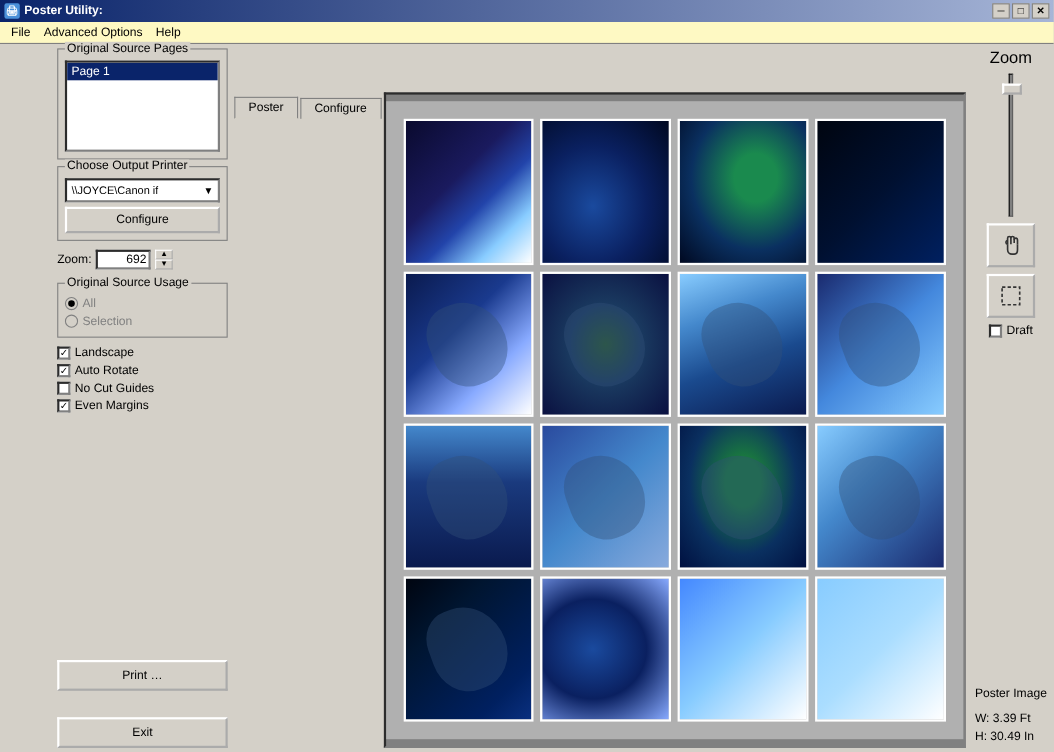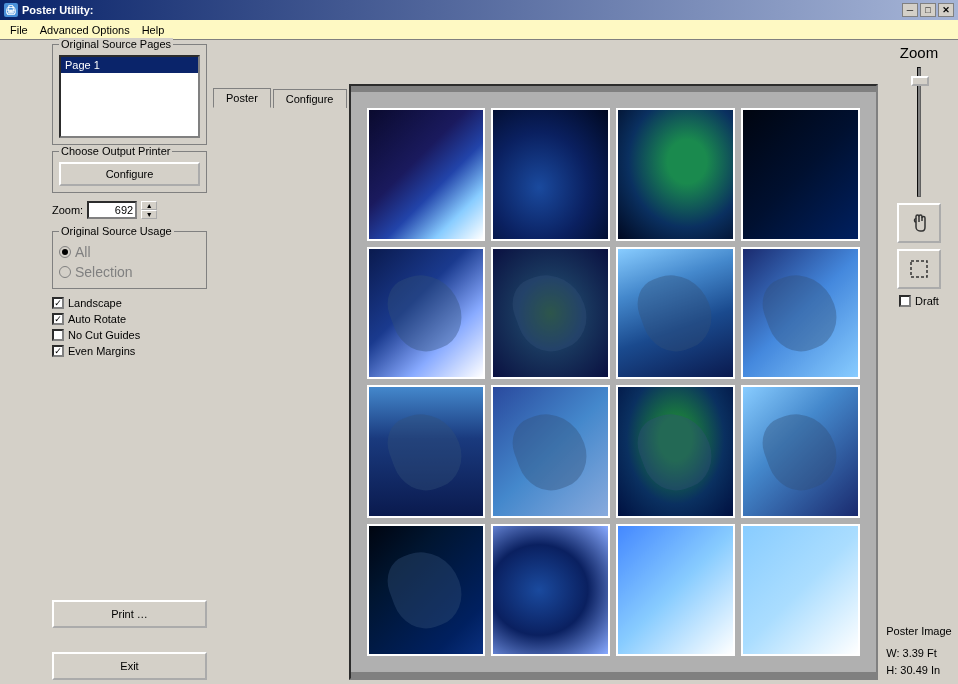--- a/index.html
+++ b/index.html
@@ -167,21 +167,21 @@
       background: #d4d0c8;
       display: flex; align-items: center; justify-content: center;
       flex-shrink: 0;
     }
     .radio-btn.checked::after {
       content: '';
       width: 6px; height: 6px;
       background: black;
       border-radius: 50%;
     }
-    .radio-label { font-size: 14px; color: #808080; }
+    .radio-label { font-size: 11px; color: #808080; }
     .checkbox-row {
       display: flex; align-items: center; gap: 4px; padding: 2px 0;
     }
     .checkbox {
       width: 12px; height: 12px;
       border: 2px inset #808080;
       background: white;
       display: flex; align-items: center; justify-content: center;
       flex-shrink: 0;
       font-size: 9px;
@@ -370,20 +370,24 @@
 
     <div class="group-box" style="padding-top: 10px;">
       <span class="group-box-title">Original Source Pages</span>
       <div class="page-list">
         <div class="page-list-item">Page 1</div>
       </div>
     </div>
 
     <div class="group-box" style="padding-top: 10px;">
       <span class="group-box-title">Choose Output Printer</span>
+      <div class="printer-select">
+        <span style="font-size:10px; overflow:hidden; white-space:nowrap;">\\JOYCE\Canon if</span>
+        <span style="font-size:9px;">▼</span>
+      </div>
       <button class="configure-btn">
         <span>Configure</span>
       </button>
     </div>
 
     <div class="zoom-row">
       <span>Zoom:</span>
       <input class="zoom-input" type="text" value="692" style="">
       <div class="spin-buttons">
         <div class="spin-btn">▲</div>

